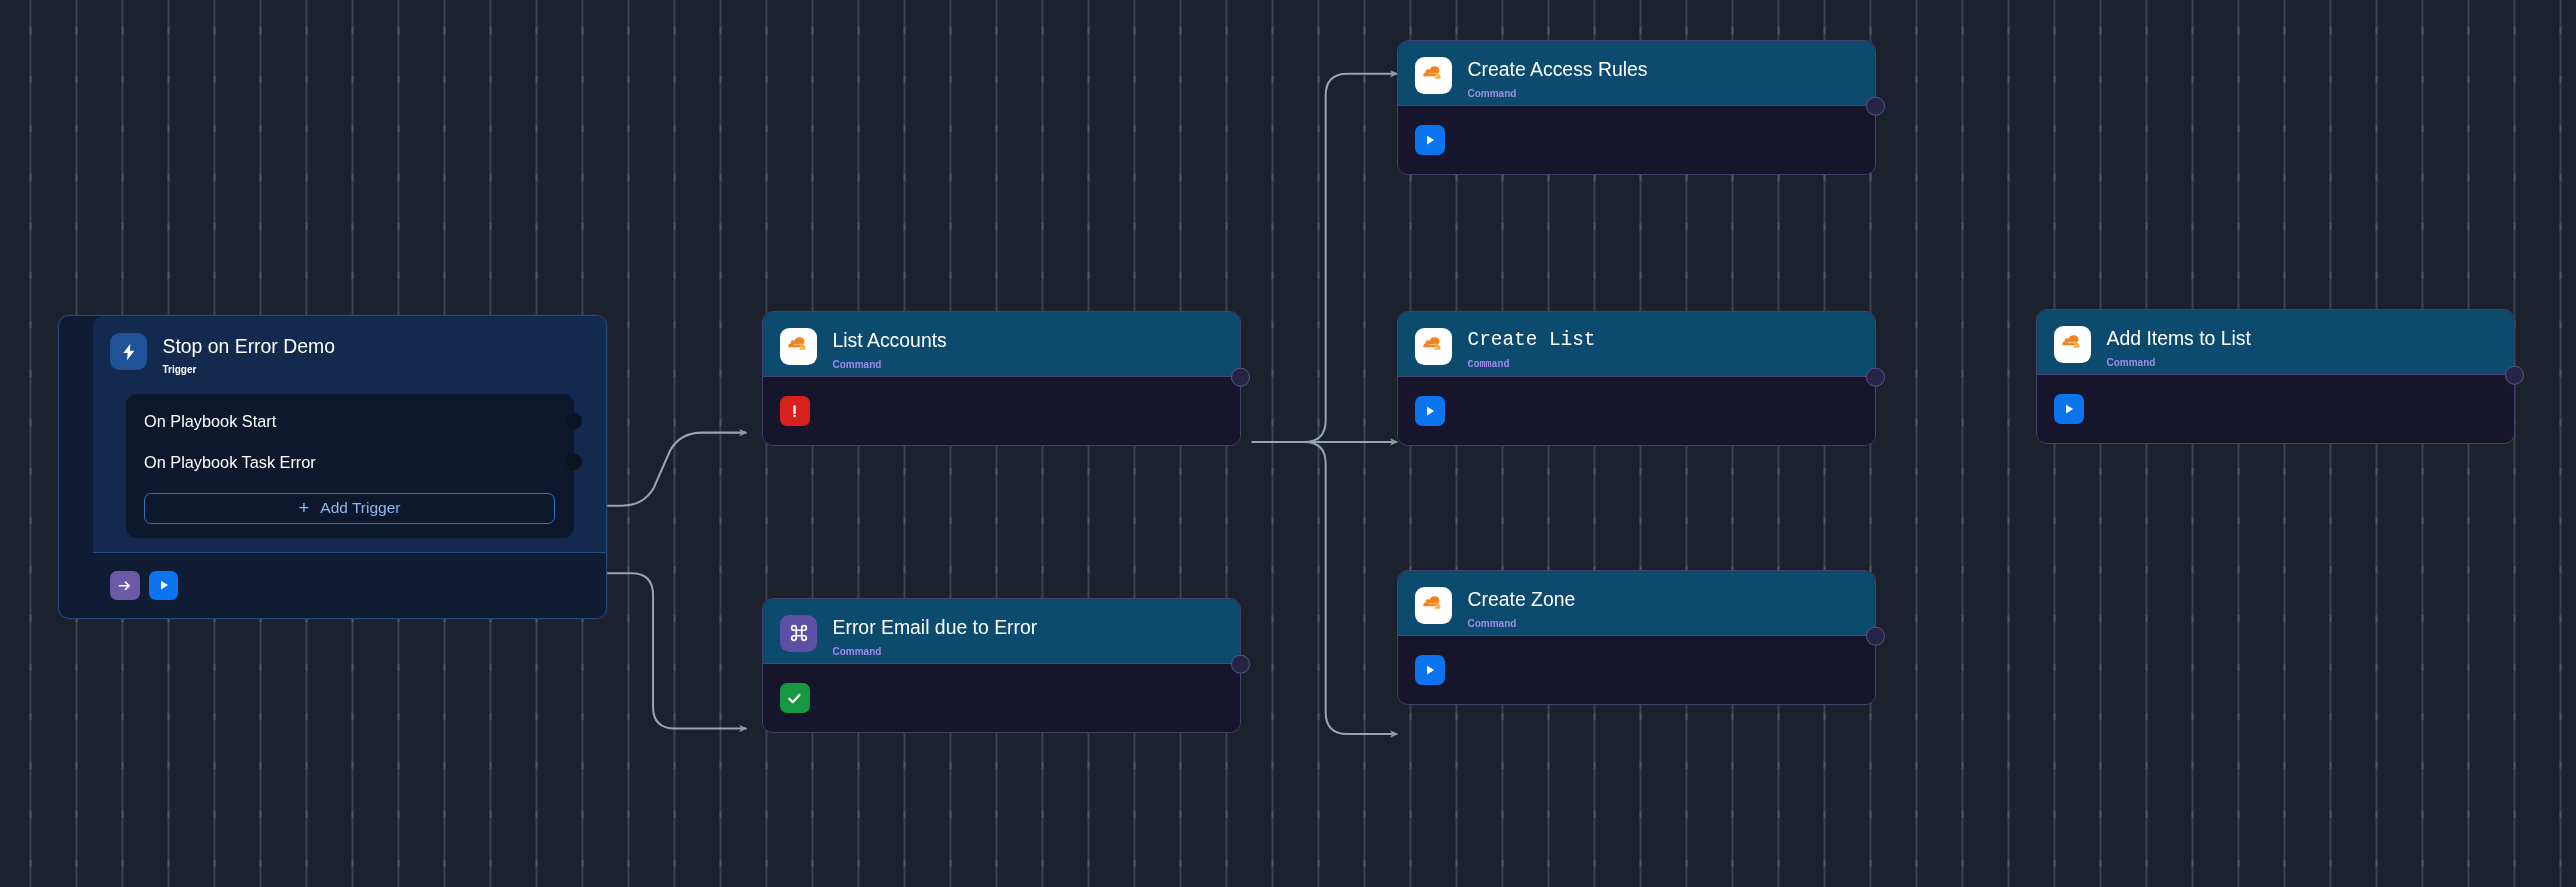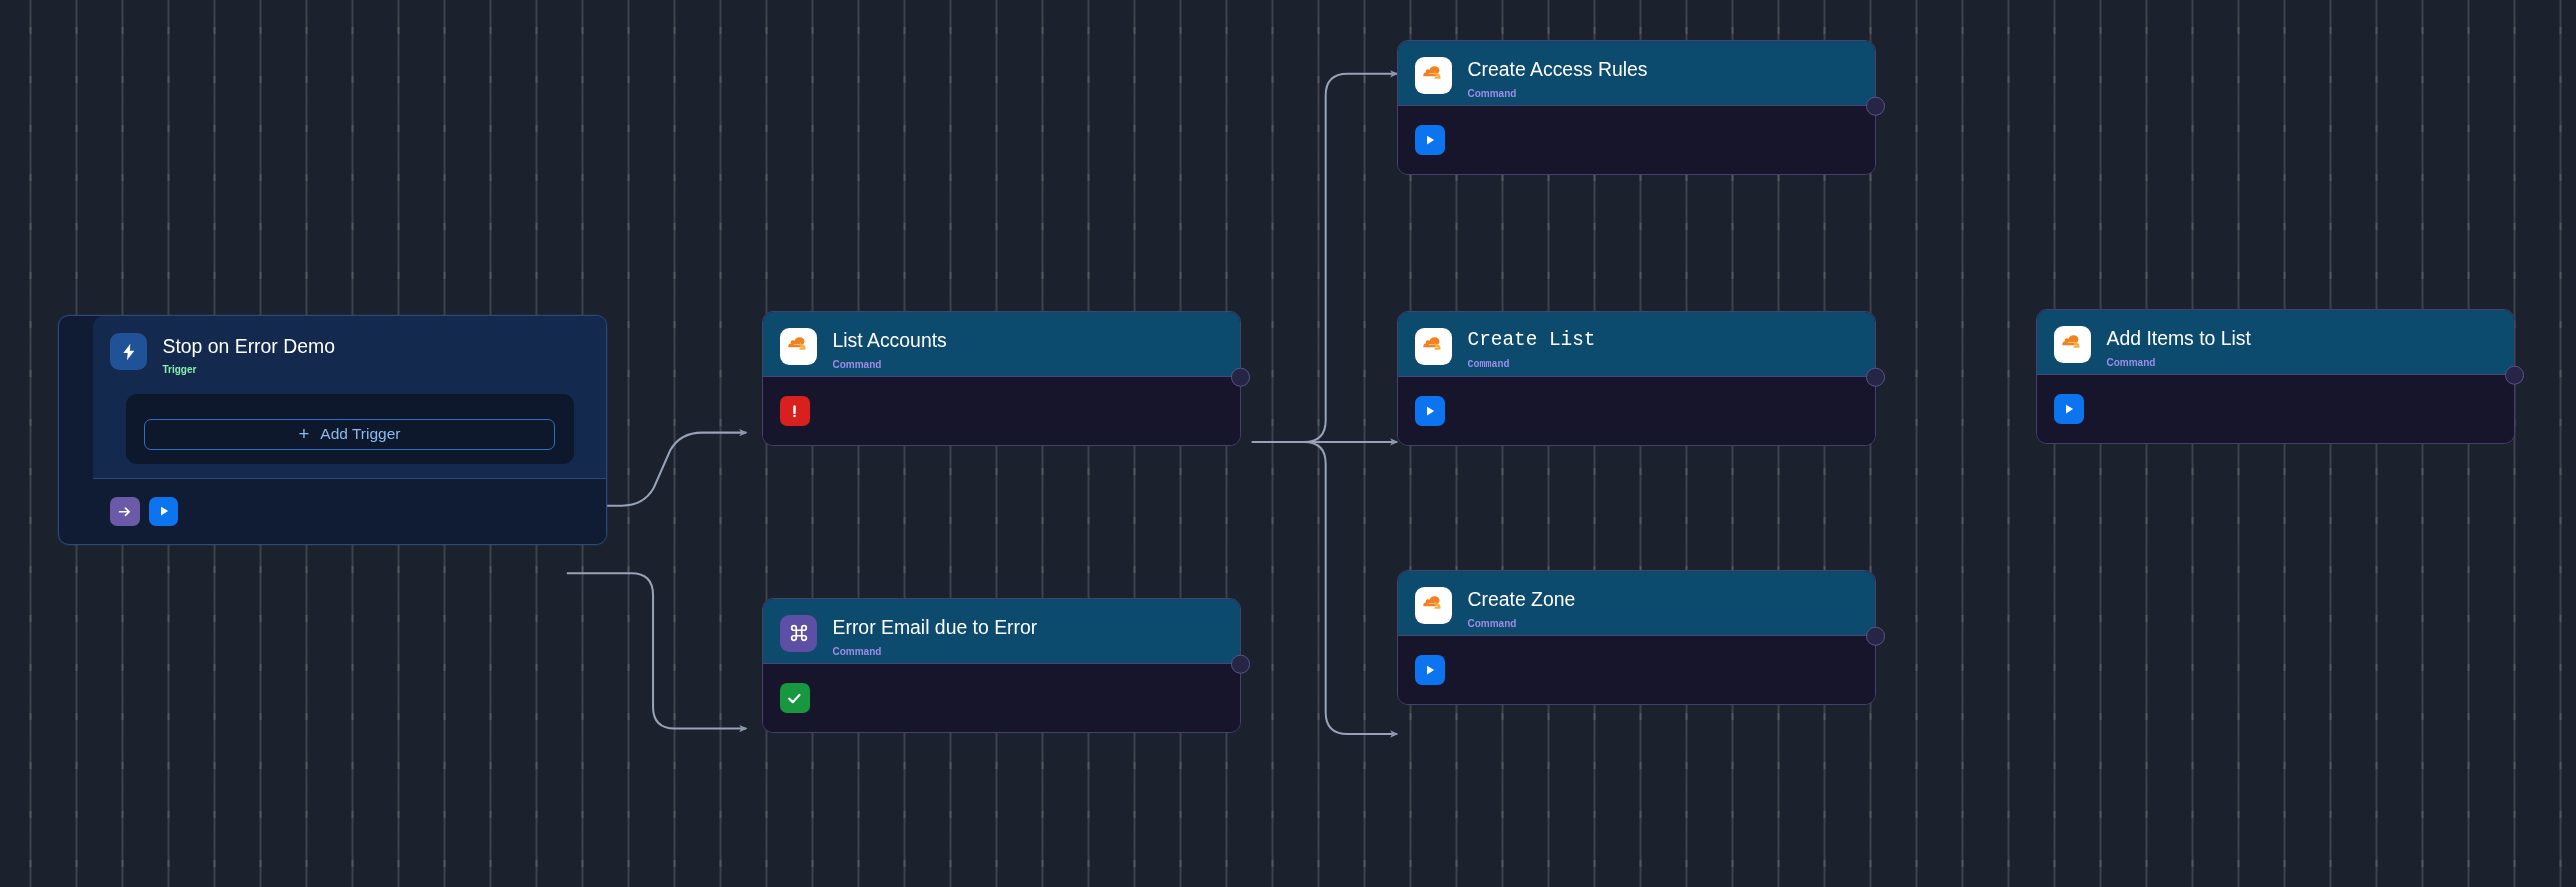--- a/index.html
+++ b/index.html
@@ -98,21 +98,21 @@
     font-weight: 400;
     white-space: nowrap;
   }
   .node-sub {
     font-size: 10px;
     line-height: 17px;
     font-weight: bold;
     margin-top: 3.9px;
     white-space: nowrap;
   }
-  .node-sub.trigger { color: #86efac; }
+  .node-sub.trigger { color: #ffffff; }
   .node-sub.command { color: #9d8ce8; }
 
   
   .trigger-panel {
     margin: 15.5px 15.5px 0 15.5px;
     background: #0d182d;
     border-radius: 11px;
     padding: 11px 0 14px 0;
   }
   .trig-row {
@@ -257,20 +257,28 @@
             <path d="M13.6 2 L5.2 13.2 H10.4 L9.6 22 L18.4 10.4 H13.1 Z" fill="#ffffff"></path>
           </svg>
         </div>
         <div class="head-text">
           <div class="node-title">Stop on Error Demo</div>
           <div class="node-sub trigger">Trigger</div>
         </div>
       </div>
 
       <div class="trigger-panel">
+        <div class="trig-row">
+          <span>On Playbook Start</span>
+          <span class="port-dot"></span>
+        </div>
+        <div class="trig-row">
+          <span>On Playbook Task Error</span>
+          <span class="port-dot"></span>
+        </div>
         <div class="add-trigger">
           <span class="plus">+</span>
           <span>Add Trigger</span>
         </div>
       </div>
     </div>
 
     <div class="trigger-foot">
       <div class="mini-btn purple">
         <svg width="15.5" height="15.5" viewBox="0 0 24 24" aria-hidden="true">

